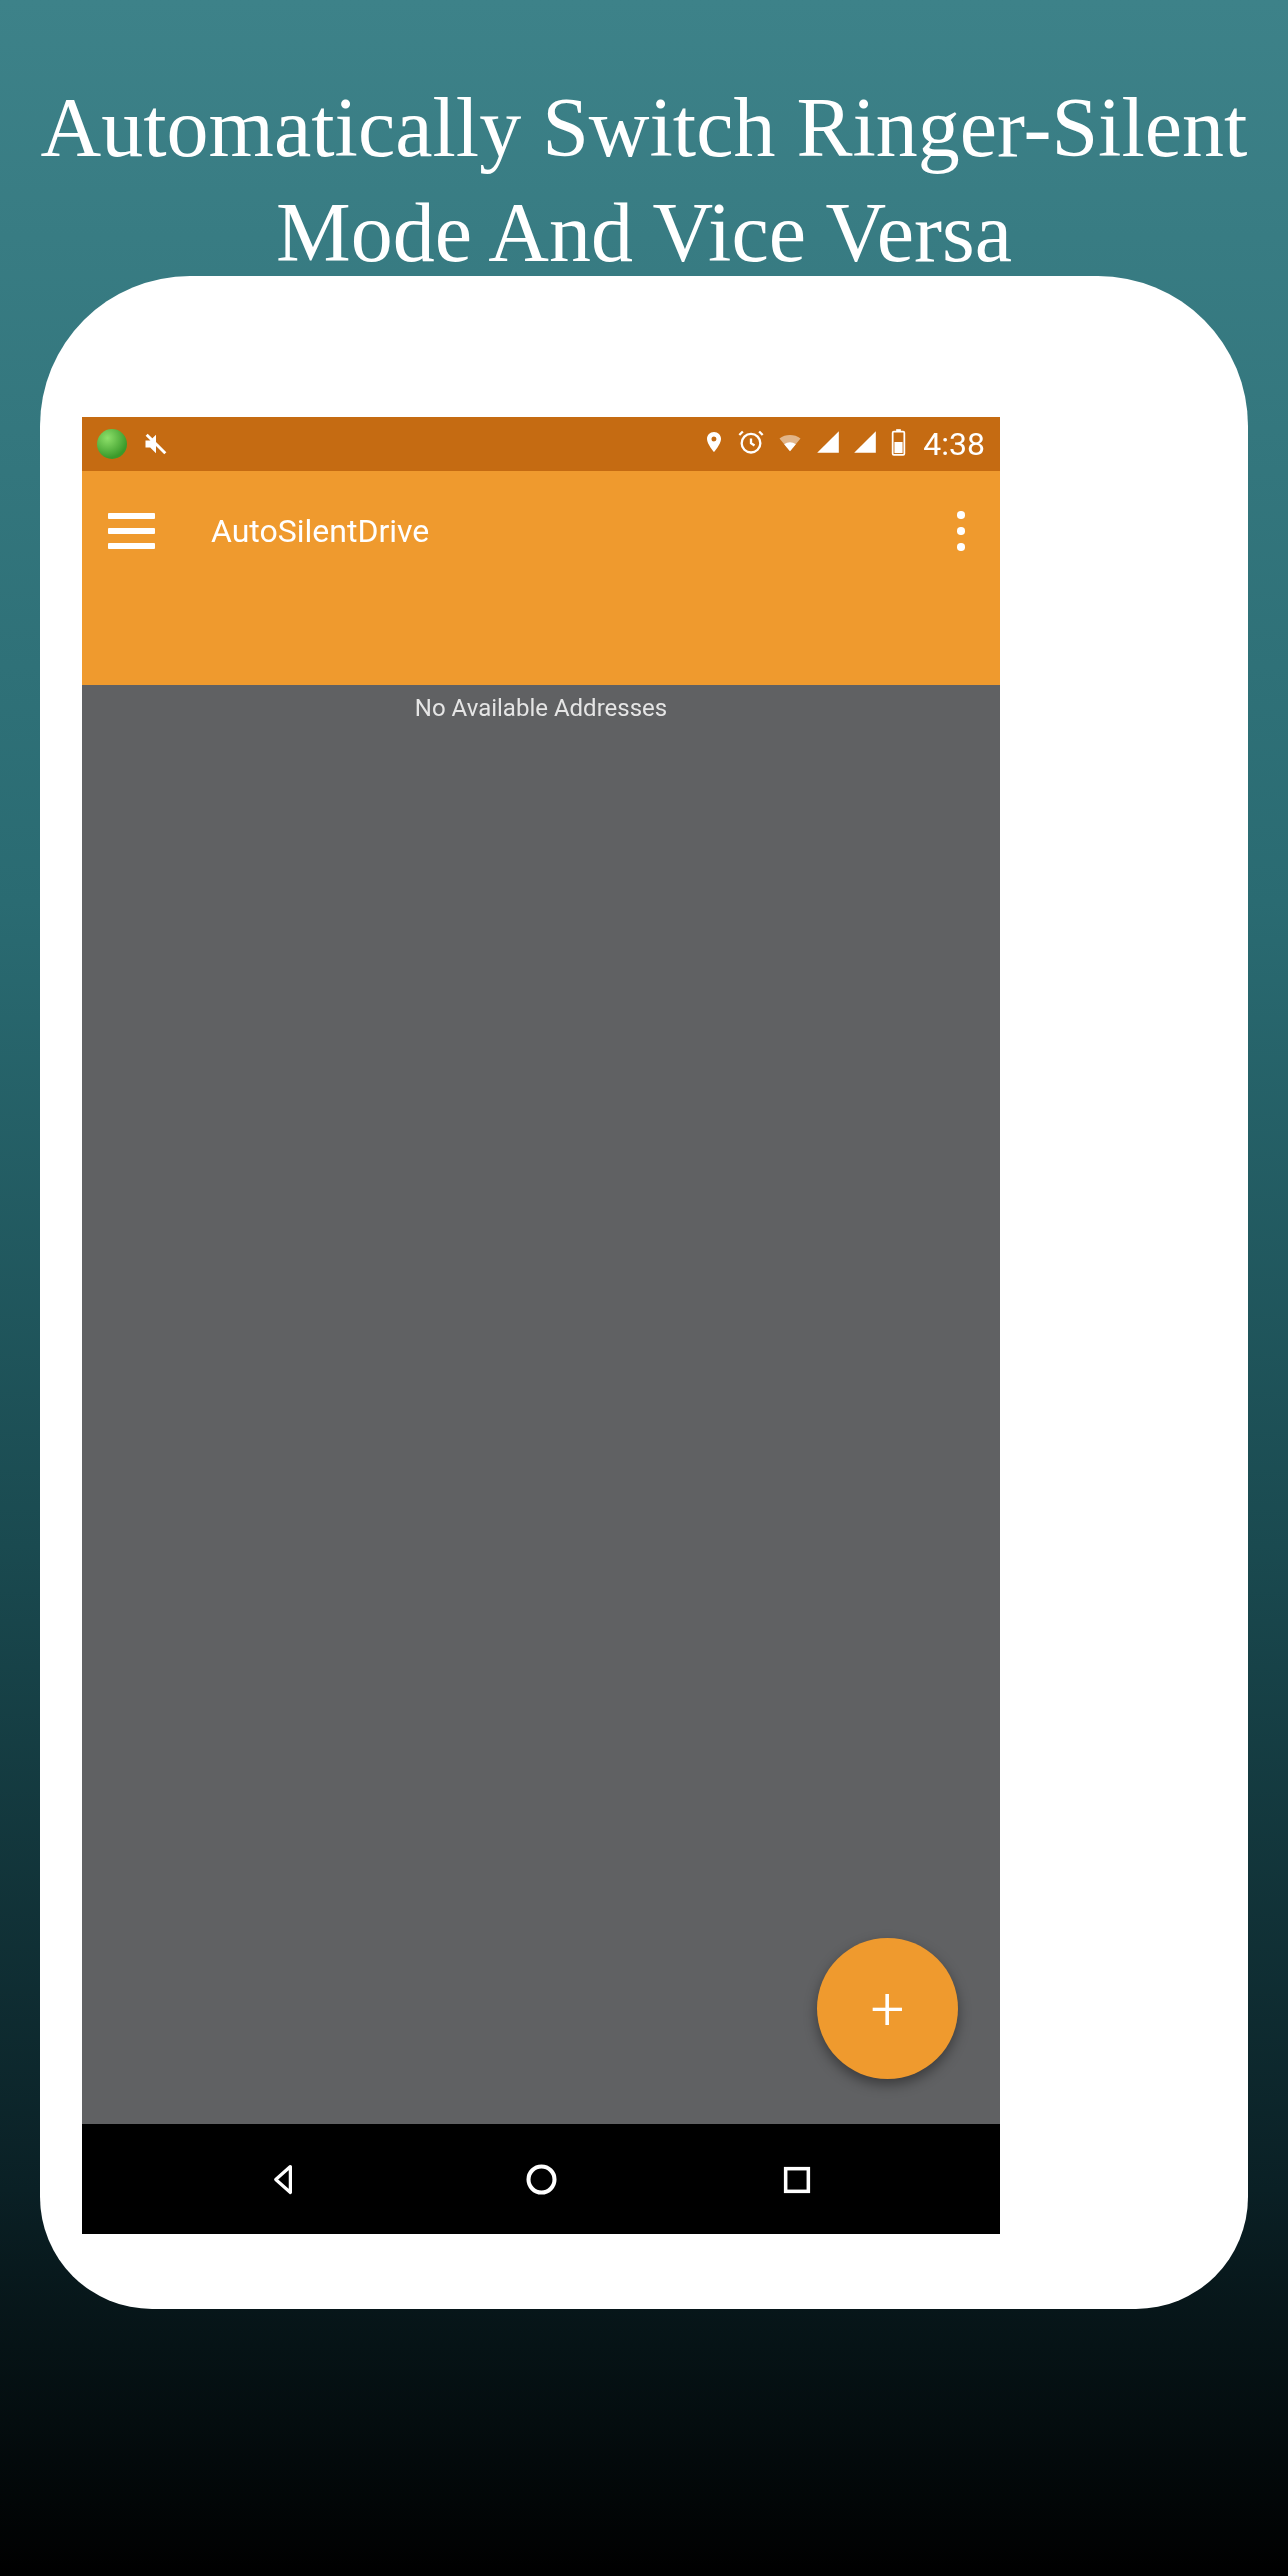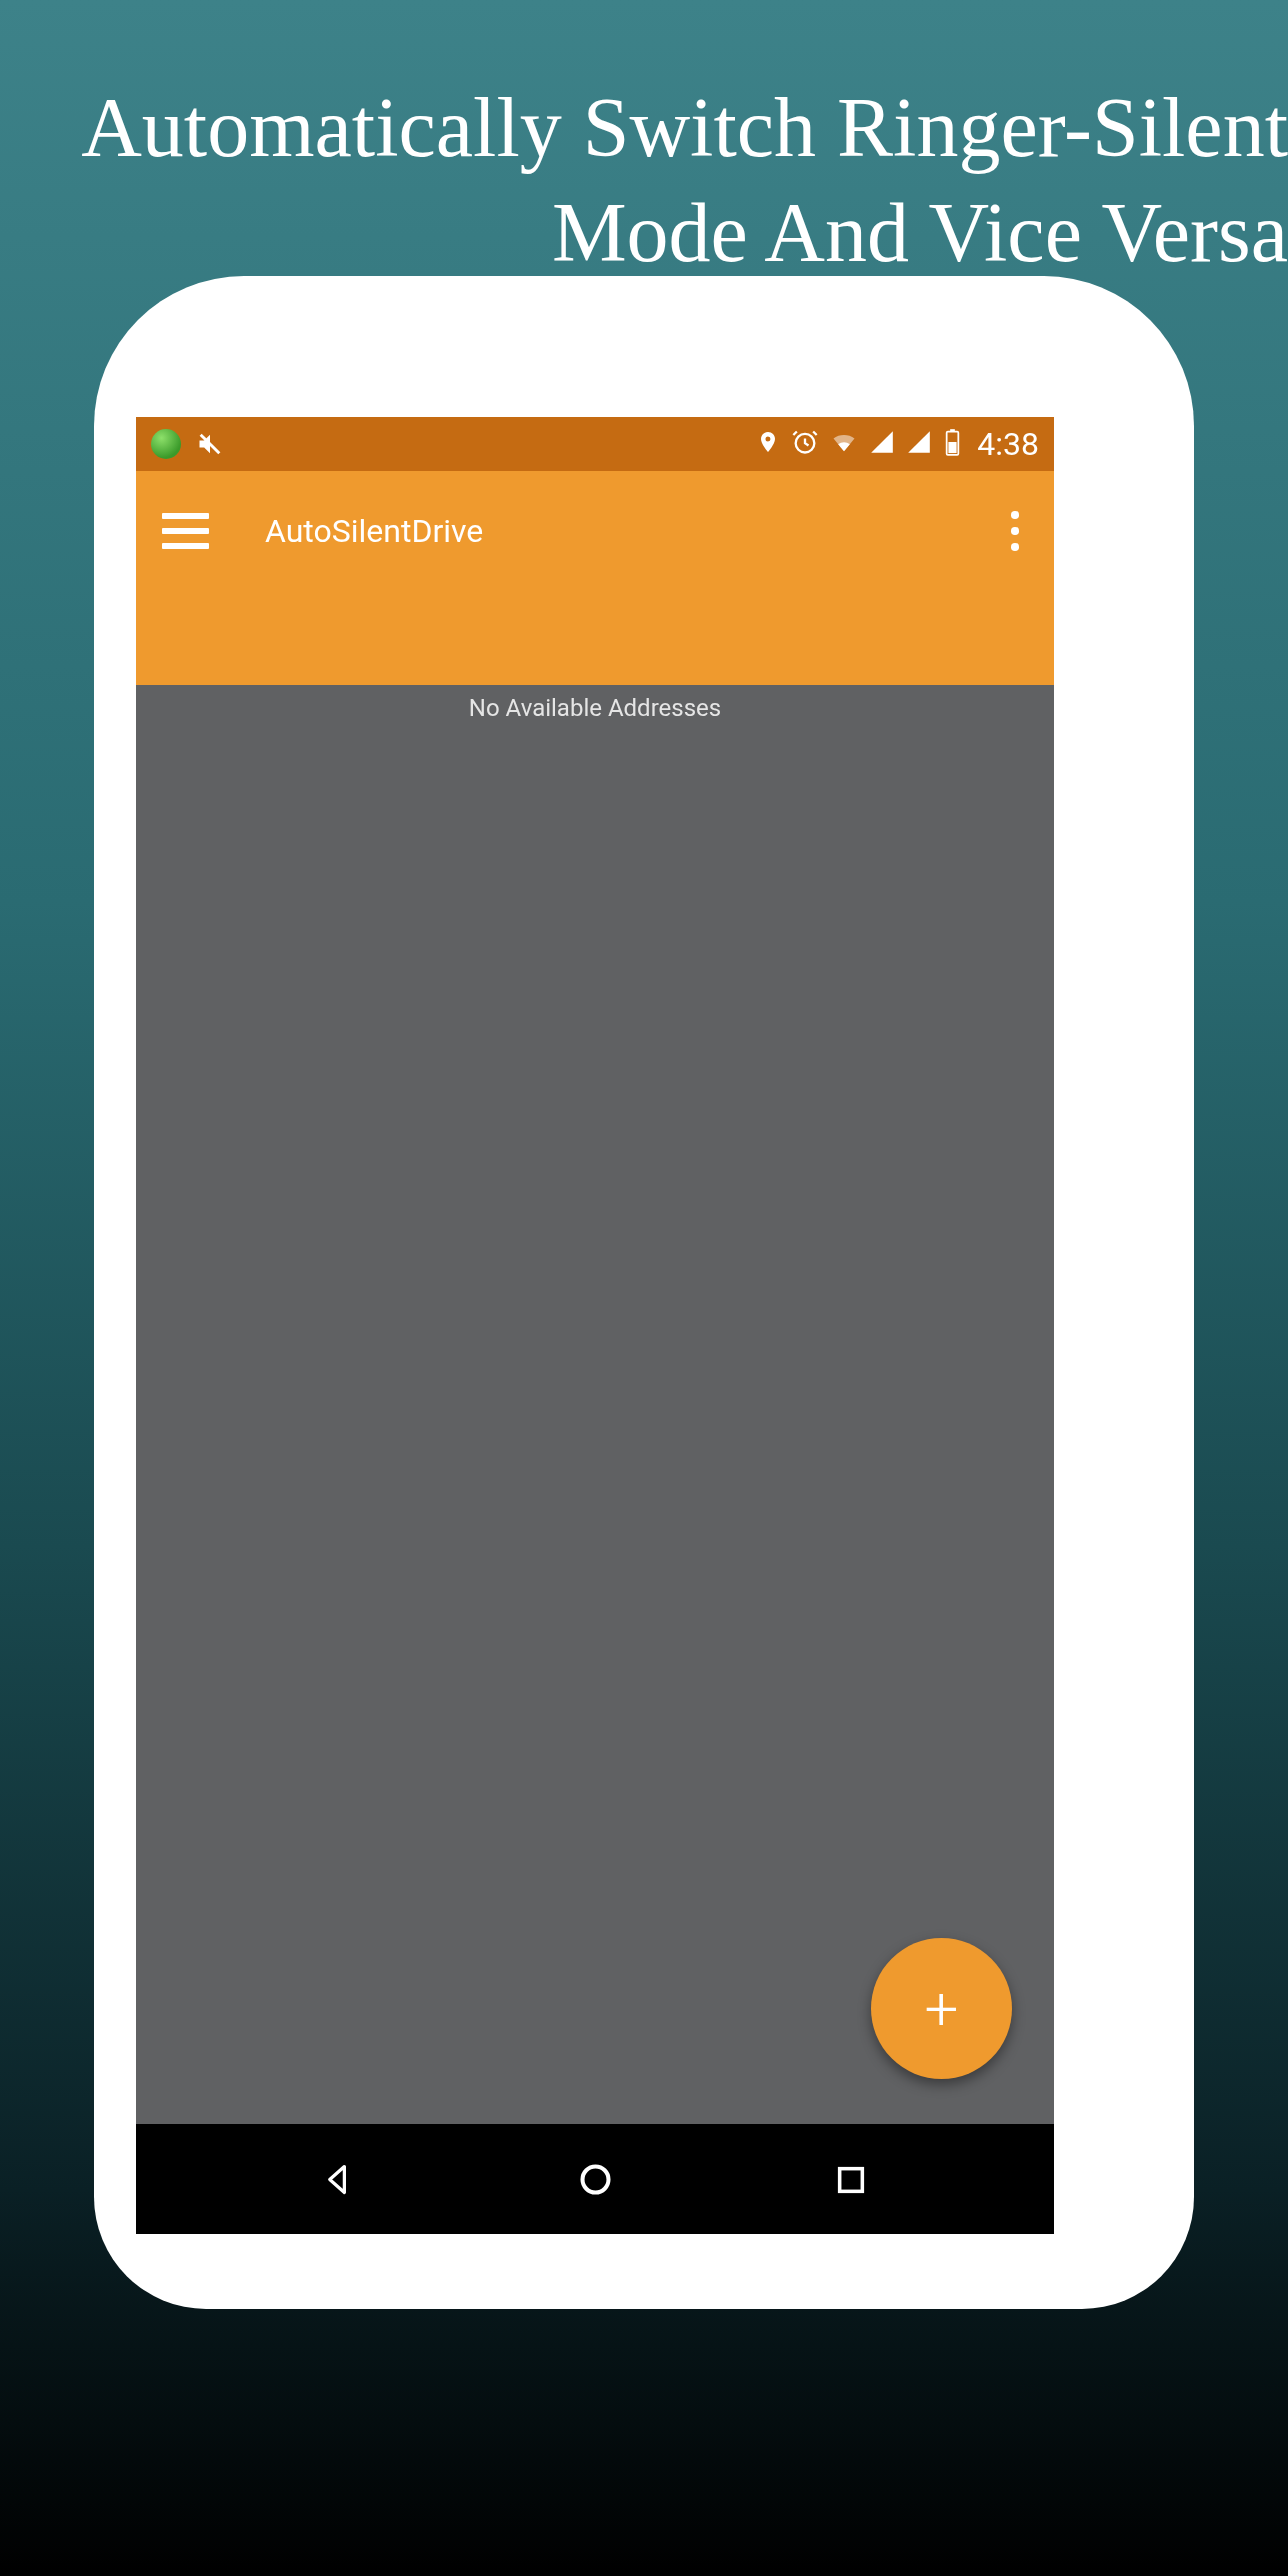--- a/index.html
+++ b/index.html
@@ -6,31 +6,31 @@
 html, body { width: 1288px; height: 2576px; }
 body {
   background: linear-gradient(to bottom, #3d8289 0%, #2a6b72 35%, #1a4a50 60%, #0a2025 85%, #000000 100%);
   font-family: -apple-system, BlinkMacSystemFont, "Segoe UI", Roboto, sans-serif;
   overflow: hidden;
 }
 .promo-text {
   color: #ffffff;
   font-family: Georgia, "Times New Roman", serif;
   font-size: 84px;
-  text-align: right;
+  text-align: center;
   padding-top: 75px;
   line-height: 1.25;
   font-weight: 400;
 }
 .phone-frame {
   position: absolute;
   top: 276px;
   left: 50%;
   transform: translateX(-50%);
-  width: 1100px;
+  width: 1208px;
   height: 2033px;
   background: #ffffff;
   border-radius: 150px 150px 112px 112px;
 }
 .screen {
   position: absolute;
   top: 141px;
   left: 42px;
   width: 918px;
   height: 1817px;

